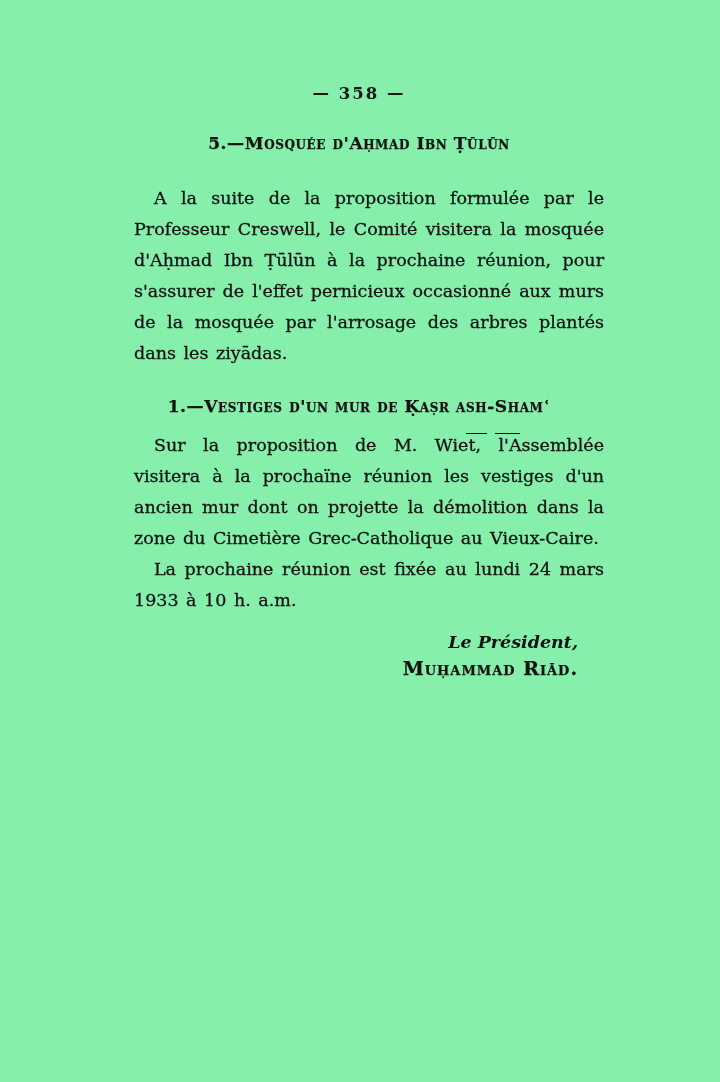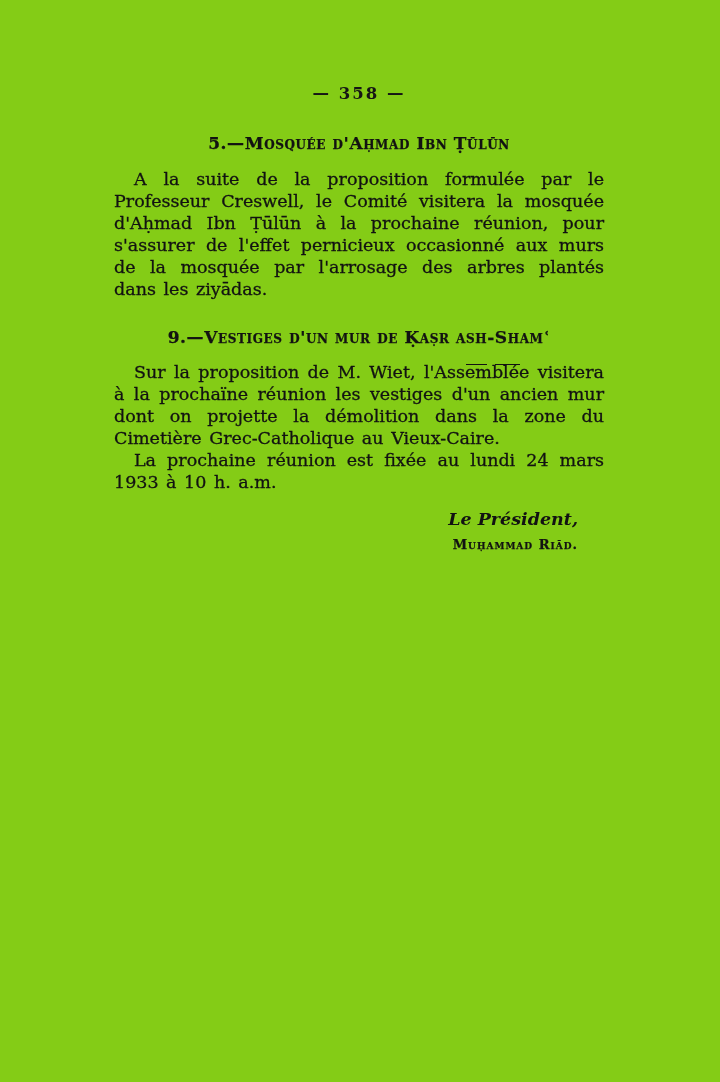--- a/index.html
+++ b/index.html
@@ -7,21 +7,21 @@
     width: 720px;
     height: 1082px;
     background: #ffffff;
     font-family: "DejaVu Serif", "Liberation Serif", serif;
     color: #121212;
   }
   .page {
     position: relative;
     width: 720px;
     height: 1082px;
-    background: #84cc16;
+    background: #86efac;
     overflow: hidden;
   }
   .text-block {
     position: absolute;
     left: 114px;
     top: 84px;
     width: 490px;
   }
   .page-number {
     text-align: center;
@@ -31,34 +31,35 @@
     color: #151515;
   }
   .section-heading {
     text-align: center;
     font-size: 17px;
     font-weight: bold;
     font-variant: small-caps;
     letter-spacing: 0.6px;
     color: #121212;
     margin-top: 30px;
-    margin-bottom: 15px;
+    margin-bottom: 30px;
     -webkit-text-stroke: 0.25px #121212;
   }
   .section-heading .u {
     border-bottom: 1.5px solid #121212;
     padding-bottom: 17px;
   }
   .para {
     font-size: 17.5px;
-    line-height: 22px;
+    line-height: 31px;
     text-align: justify;
     text-indent: 20px;
     word-spacing: 2px;
     color: #121212;
+    margin-left: 20px;
     -webkit-text-stroke: 0.3px #121212;
   }
   .heading-6 {
     margin-top: 27px;
     margin-bottom: 14px;
   }
   .signature {
     margin-top: 13px;
     margin-left: auto;
     margin-right: 26px;
@@ -66,21 +67,21 @@
     text-align: right;
   }
   .signature-role {
     font-size: 17.5px;
     font-weight: bold;
     font-style: italic;
     line-height: 26px;
     color: #121212;
   }
   .signature-name {
-    font-size: 13px;
+    font-size: 19px;
     font-weight: bold;
     font-variant: small-caps;
     letter-spacing: 1px;
     line-height: 26px;
     color: #121212;
     -webkit-text-stroke: 0.25px #121212;
   }
 </style>
 </head>
 <body>
@@ -92,21 +93,21 @@
 
     <div class="section-heading heading-5">
       <span>5.—Mosquée d'Aḥmad Ibn Ṭūlūn</span>
     </div>
 
     <p class="para">A la suite de la proposition formulée par le Professeur Creswell, le Comité visitera la mosquée d'Aḥmad Ibn Ṭūlūn à la prochaine réunion, pour s'assurer de l'effet pernicieux occasionné aux murs de la mosquée par l'arrosage des arbres plantés dans les ziyādas.</p>
 
 
 
     <div class="section-heading heading-6">
-      <span>9.—Vestiges d'un mur de Ḳaṣr a</span><span class="u">sh</span><span>-</span><span class="u">Sh</span><span>amʿ</span>
+      <span>1.—Vestiges d'un mur de Ḳaṣr a</span><span class="u">sh</span><span>-</span><span class="u">Sh</span><span>amʿ</span>
     </div>
 
     <p class="para">Sur la proposition de M. Wiet, l'Assemblée visitera à la prochaïne réunion les vestiges d'un ancien mur dont on projette la démolition dans la zone du Cimetière Grec-Catholique au Vieux-Caire.</p>
 
     <p class="para">La prochaine réunion est fixée au lundi 24 mars 1933 à 10 h. a.m.</p>
 
     <div class="signature">
       <div class="signature-role">Le Président,</div>
       <div class="signature-name">Muḥammad Riād.</div>
     </div>

